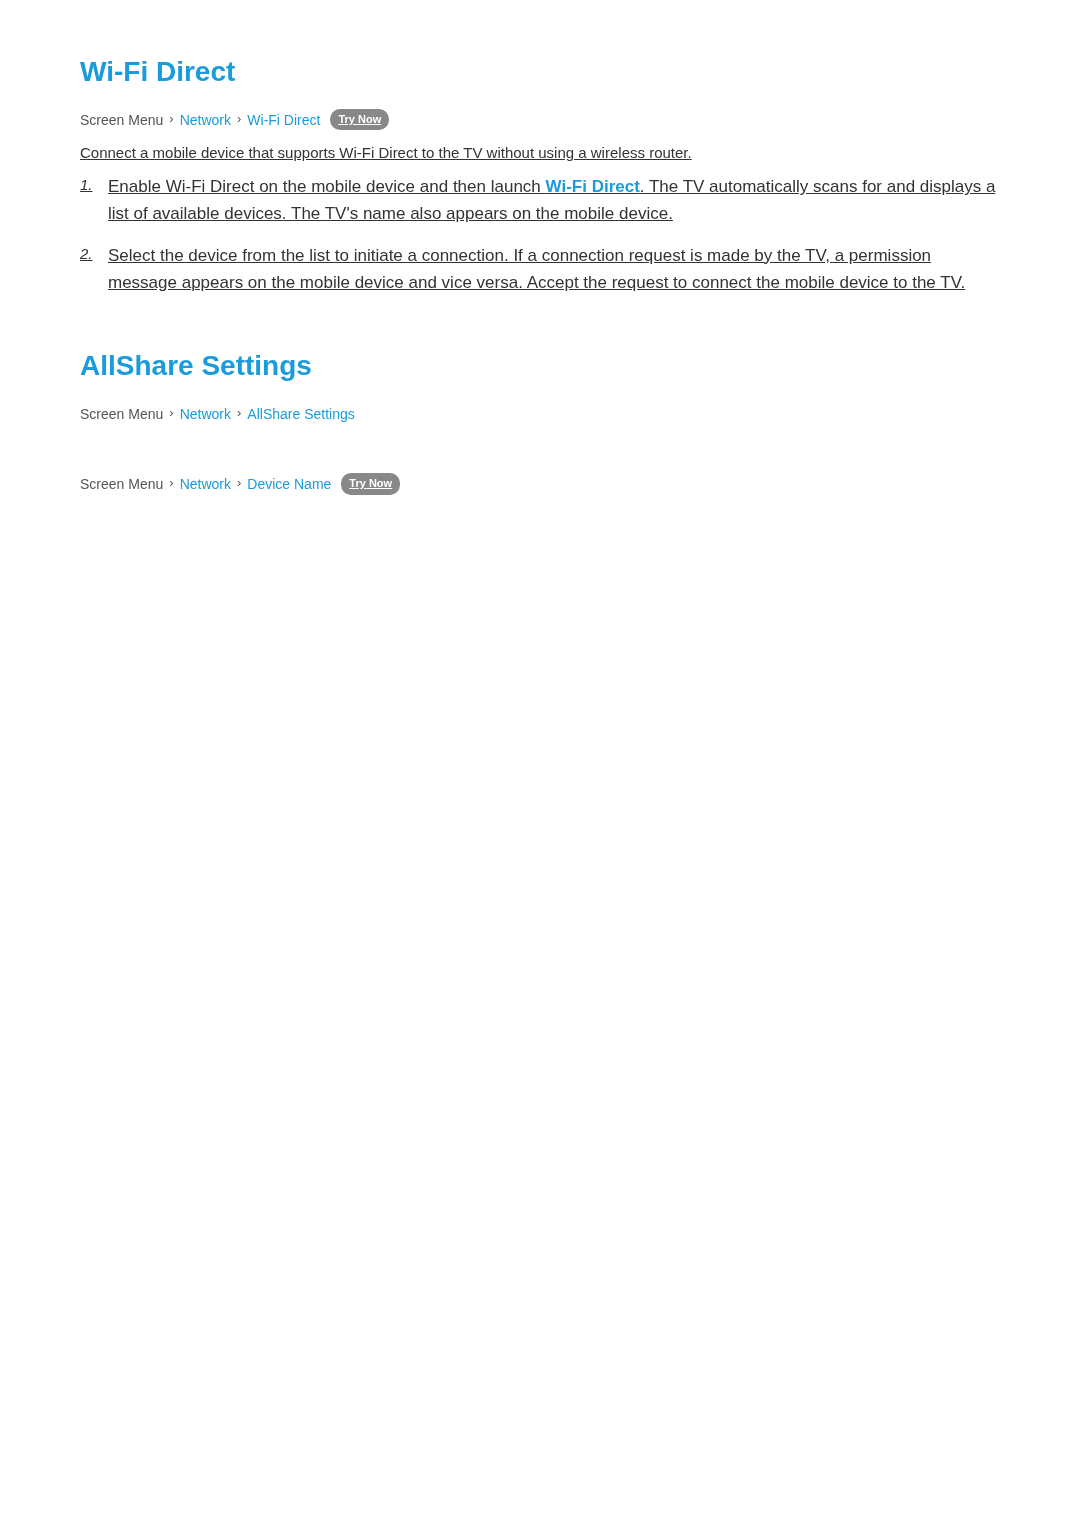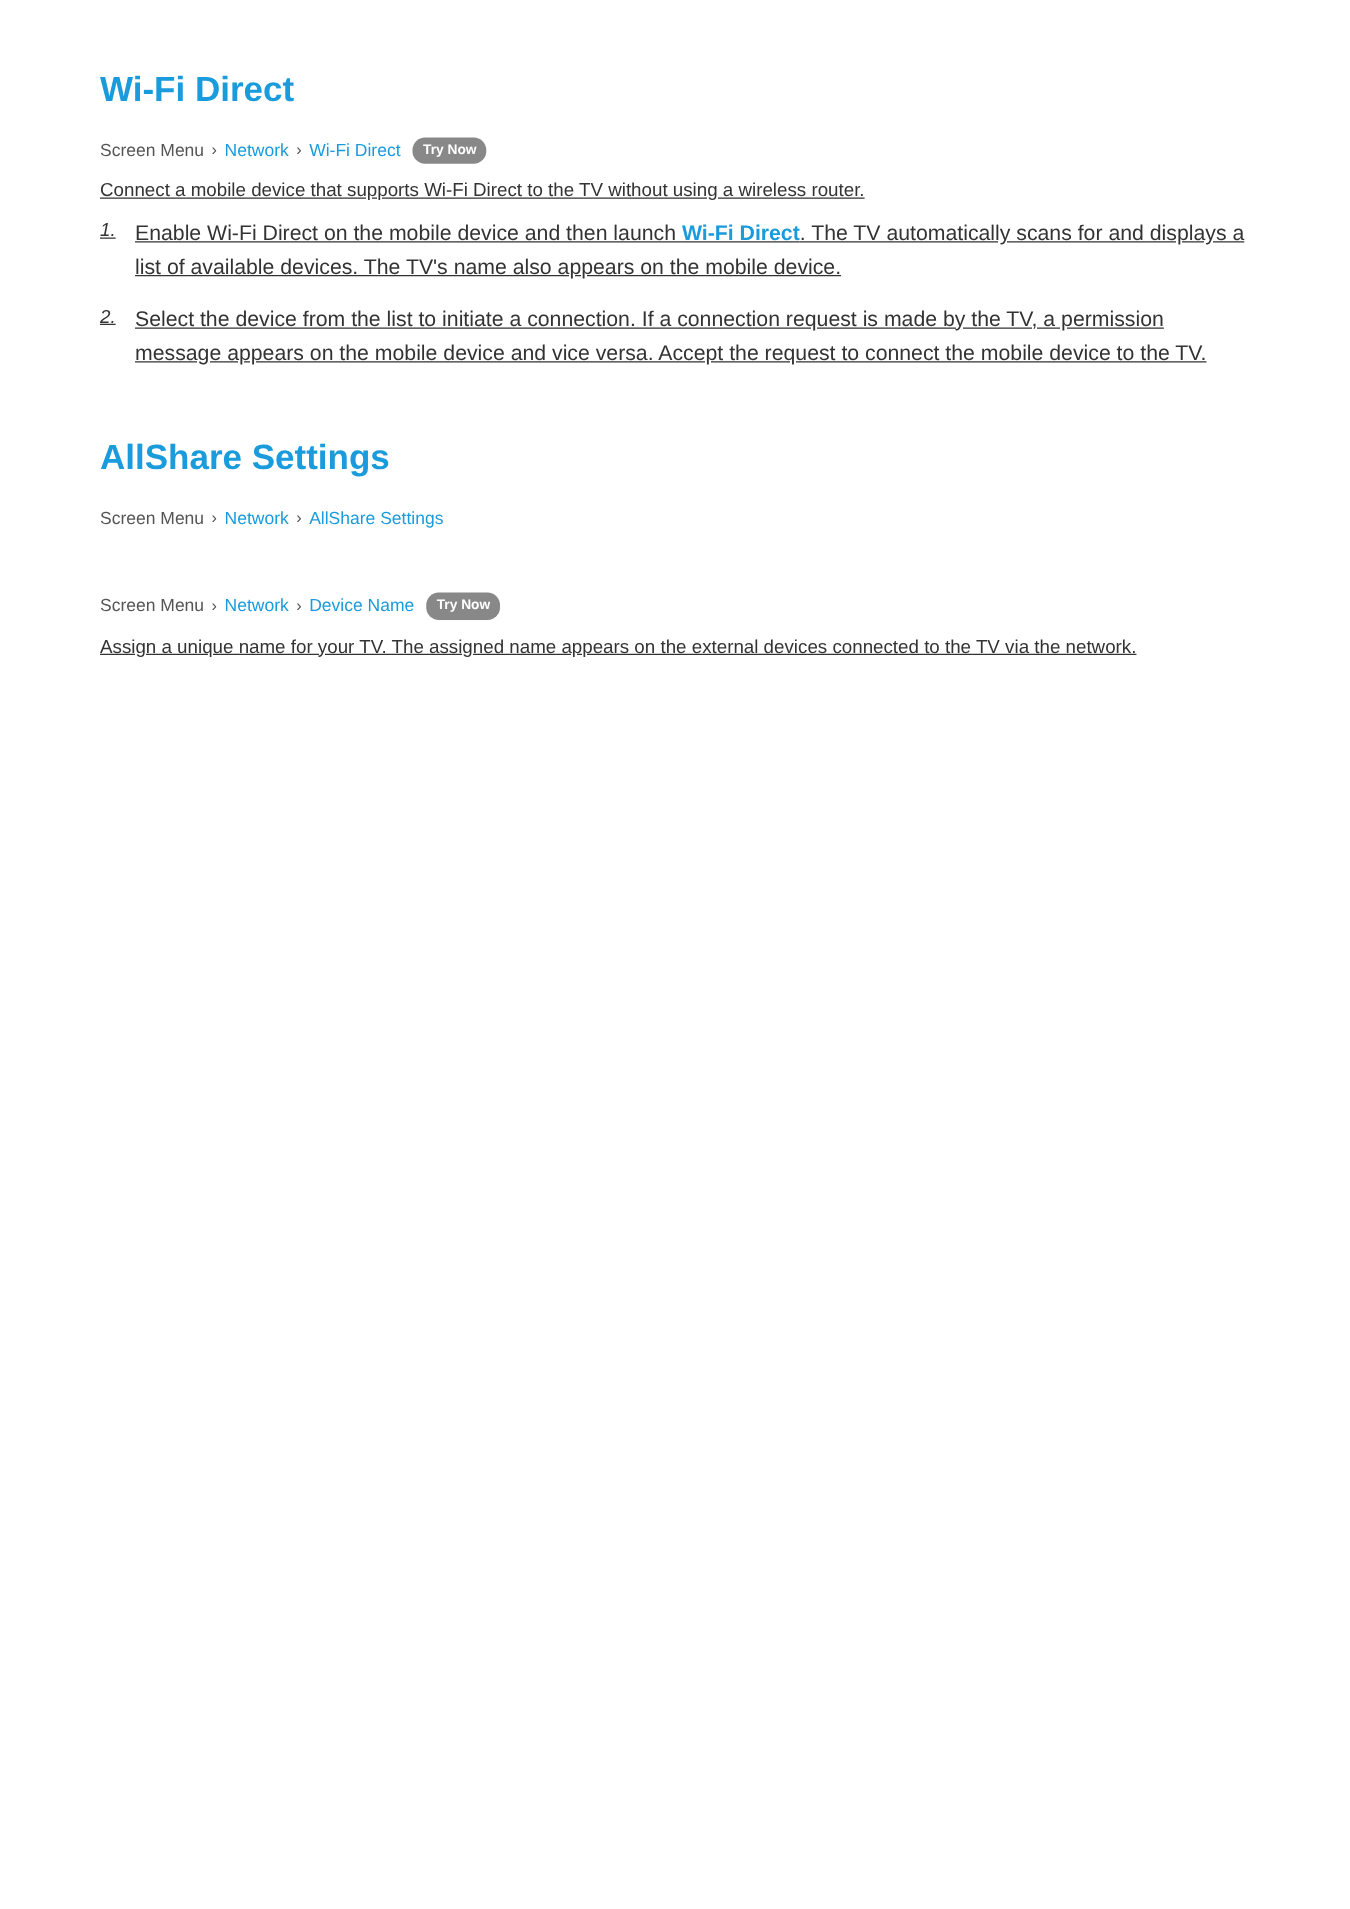--- a/index.html
+++ b/index.html
@@ -28,21 +28,21 @@
       font-weight: bold;
       color: #1a9bdb;
       margin-bottom: 14px;
     }
 
     .breadcrumb {
       font-size: 14px;
       color: #555555;
       margin-bottom: 10px;
       display: flex;
-      align-items: flex-end;
+      align-items: flex-start;
       gap: 4px;
       flex-wrap: wrap;
     }
 
     .breadcrumb-link {
       color: #1a9bdb;
       font-weight: normal;
     }
 
     .breadcrumb-separator {
@@ -54,20 +54,21 @@
     .try-now-badge {
       display: inline-block;
       background: #888888;
       color: #ffffff;
       font-size: 11px;
       font-weight: bold;
       padding: 2px 8px;
       border-radius: 10px;
       margin-left: 6px;
       vertical-align: middle;
+      text-decoration: underline;
     }
 
     .section-body {
       font-size: 15px;
       color: #333333;
       margin-bottom: 8px;
       text-decoration: underline;
     }
 
     .section-body p {
@@ -160,16 +161,13 @@
 
   <div class="breadcrumb">
     <span>Screen Menu</span>
     <span class="breadcrumb-separator">›</span>
     <span class="breadcrumb-link">Network</span>
     <span class="breadcrumb-separator">›</span>
     <span class="breadcrumb-link">Device Name</span>
     <span class="try-now-badge">Try Now</span>
   </div>
 
-  <div class="section-body">
-    <p>Assign a unique name for your TV. The assigned name appears on the external devices connected to the TV via the network.</p>
-  </div>
 </div>
 
 </body></html>

